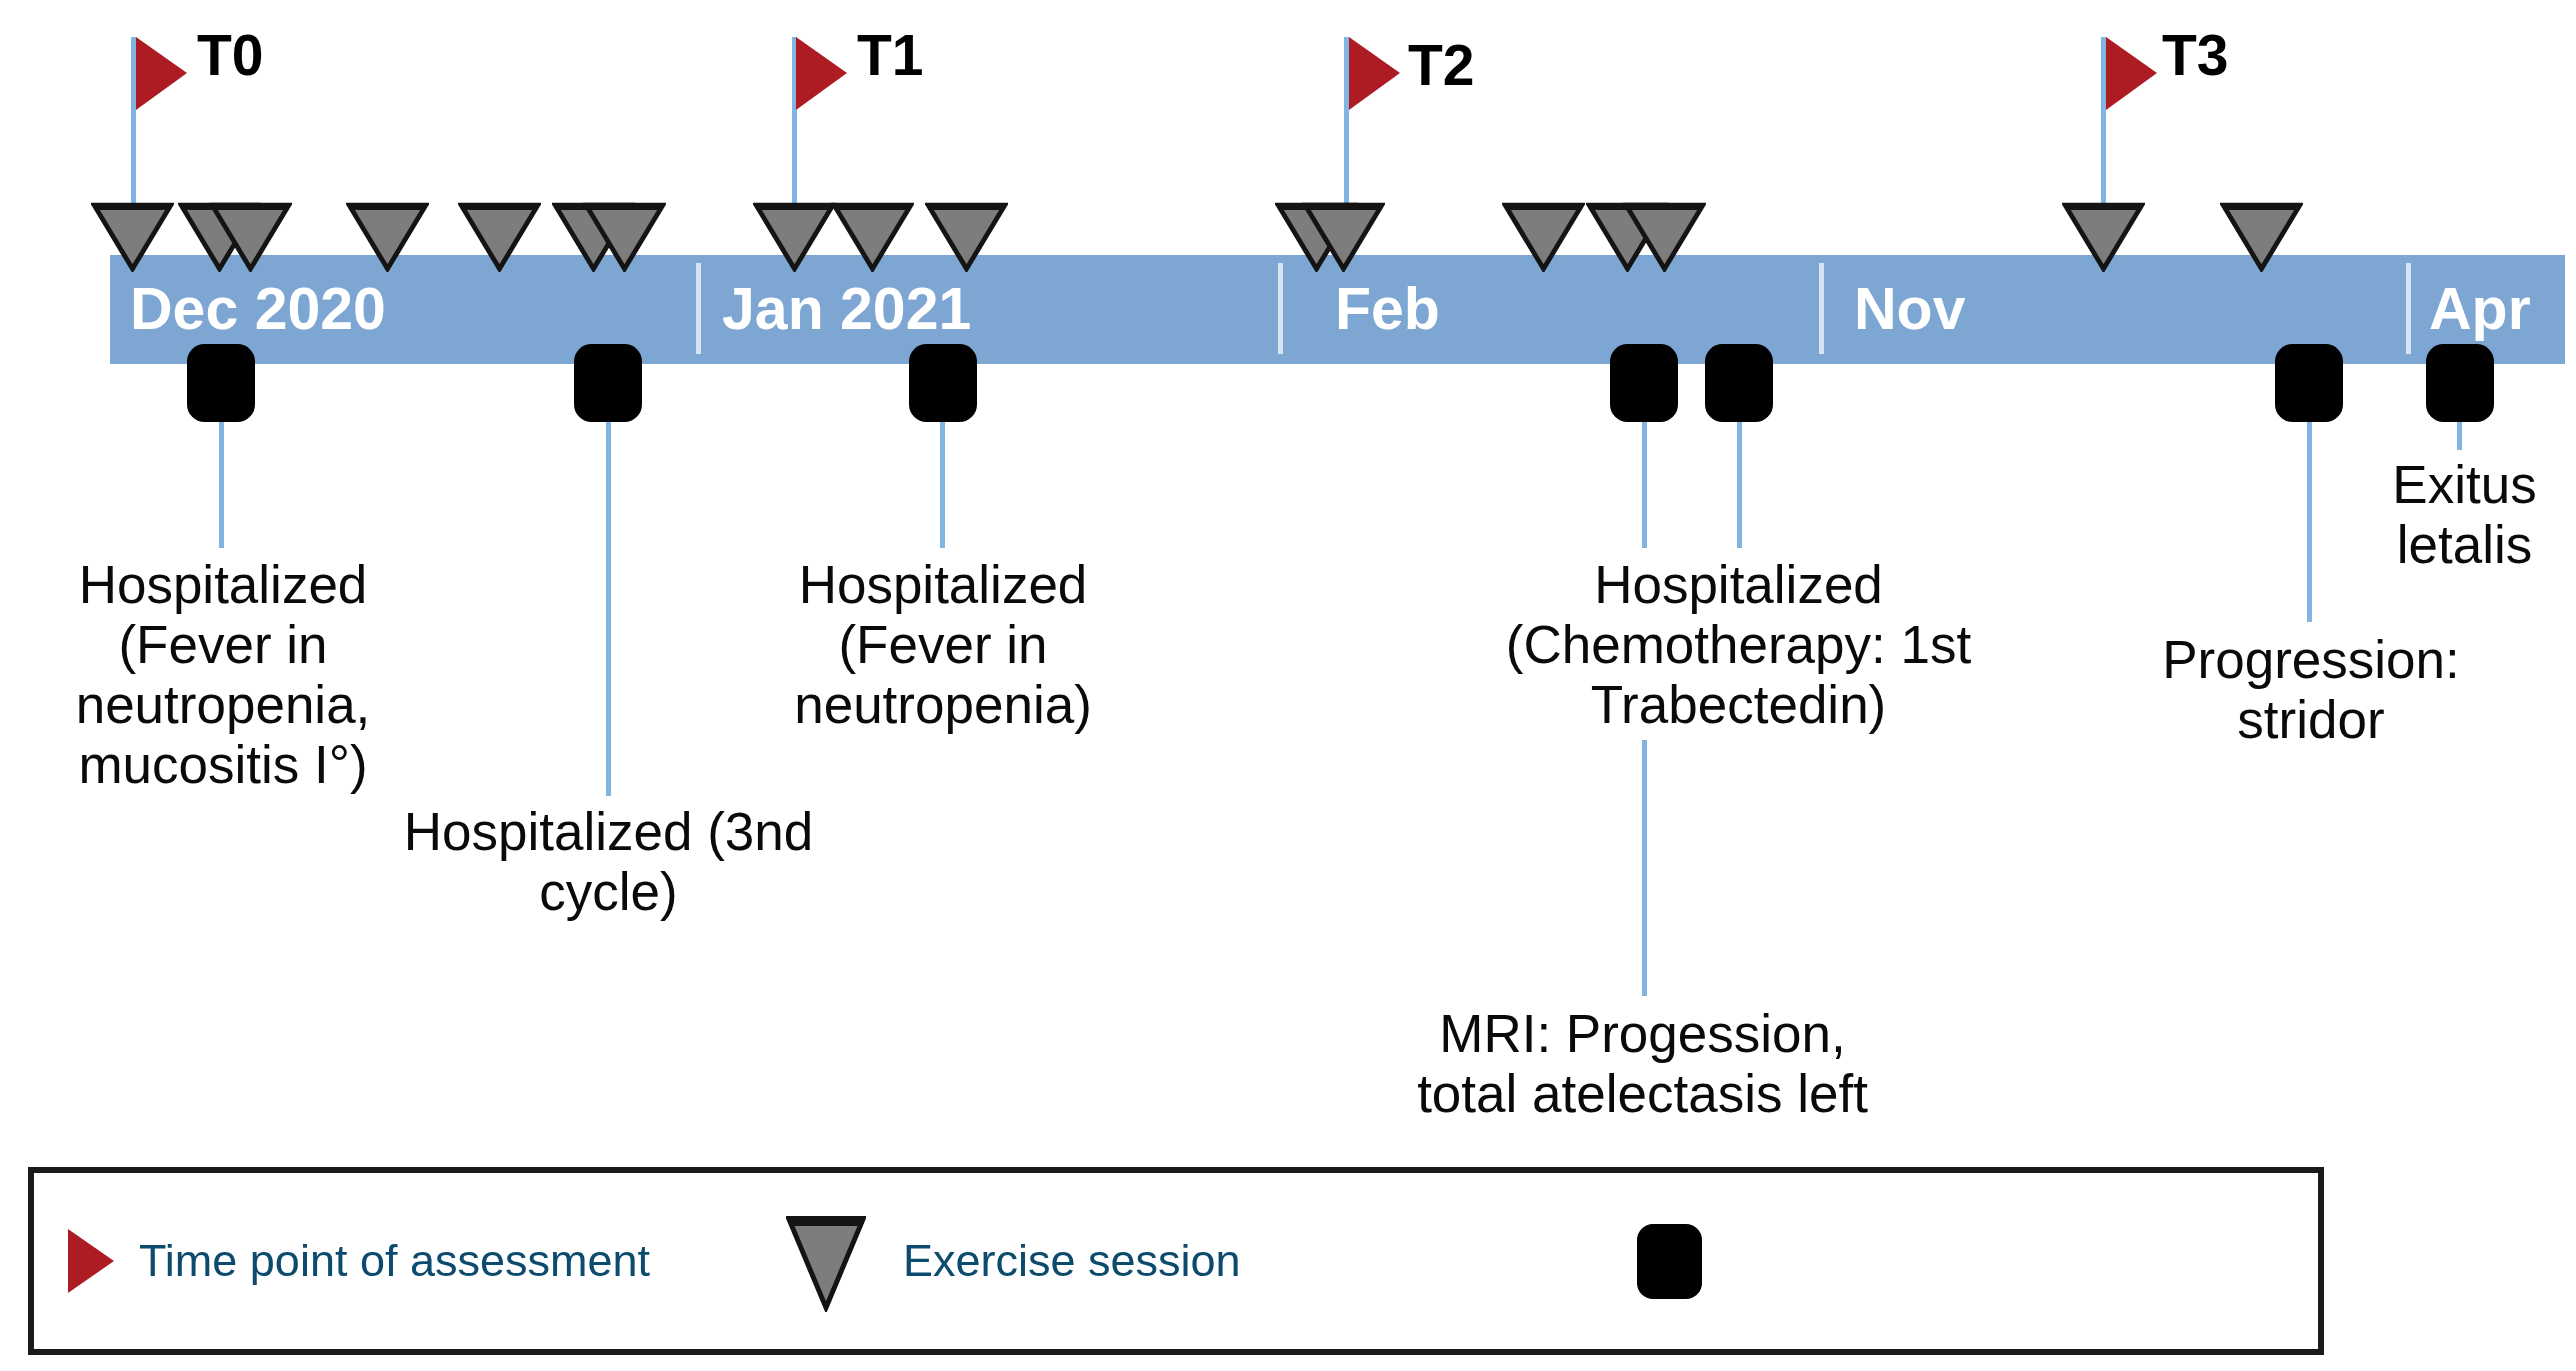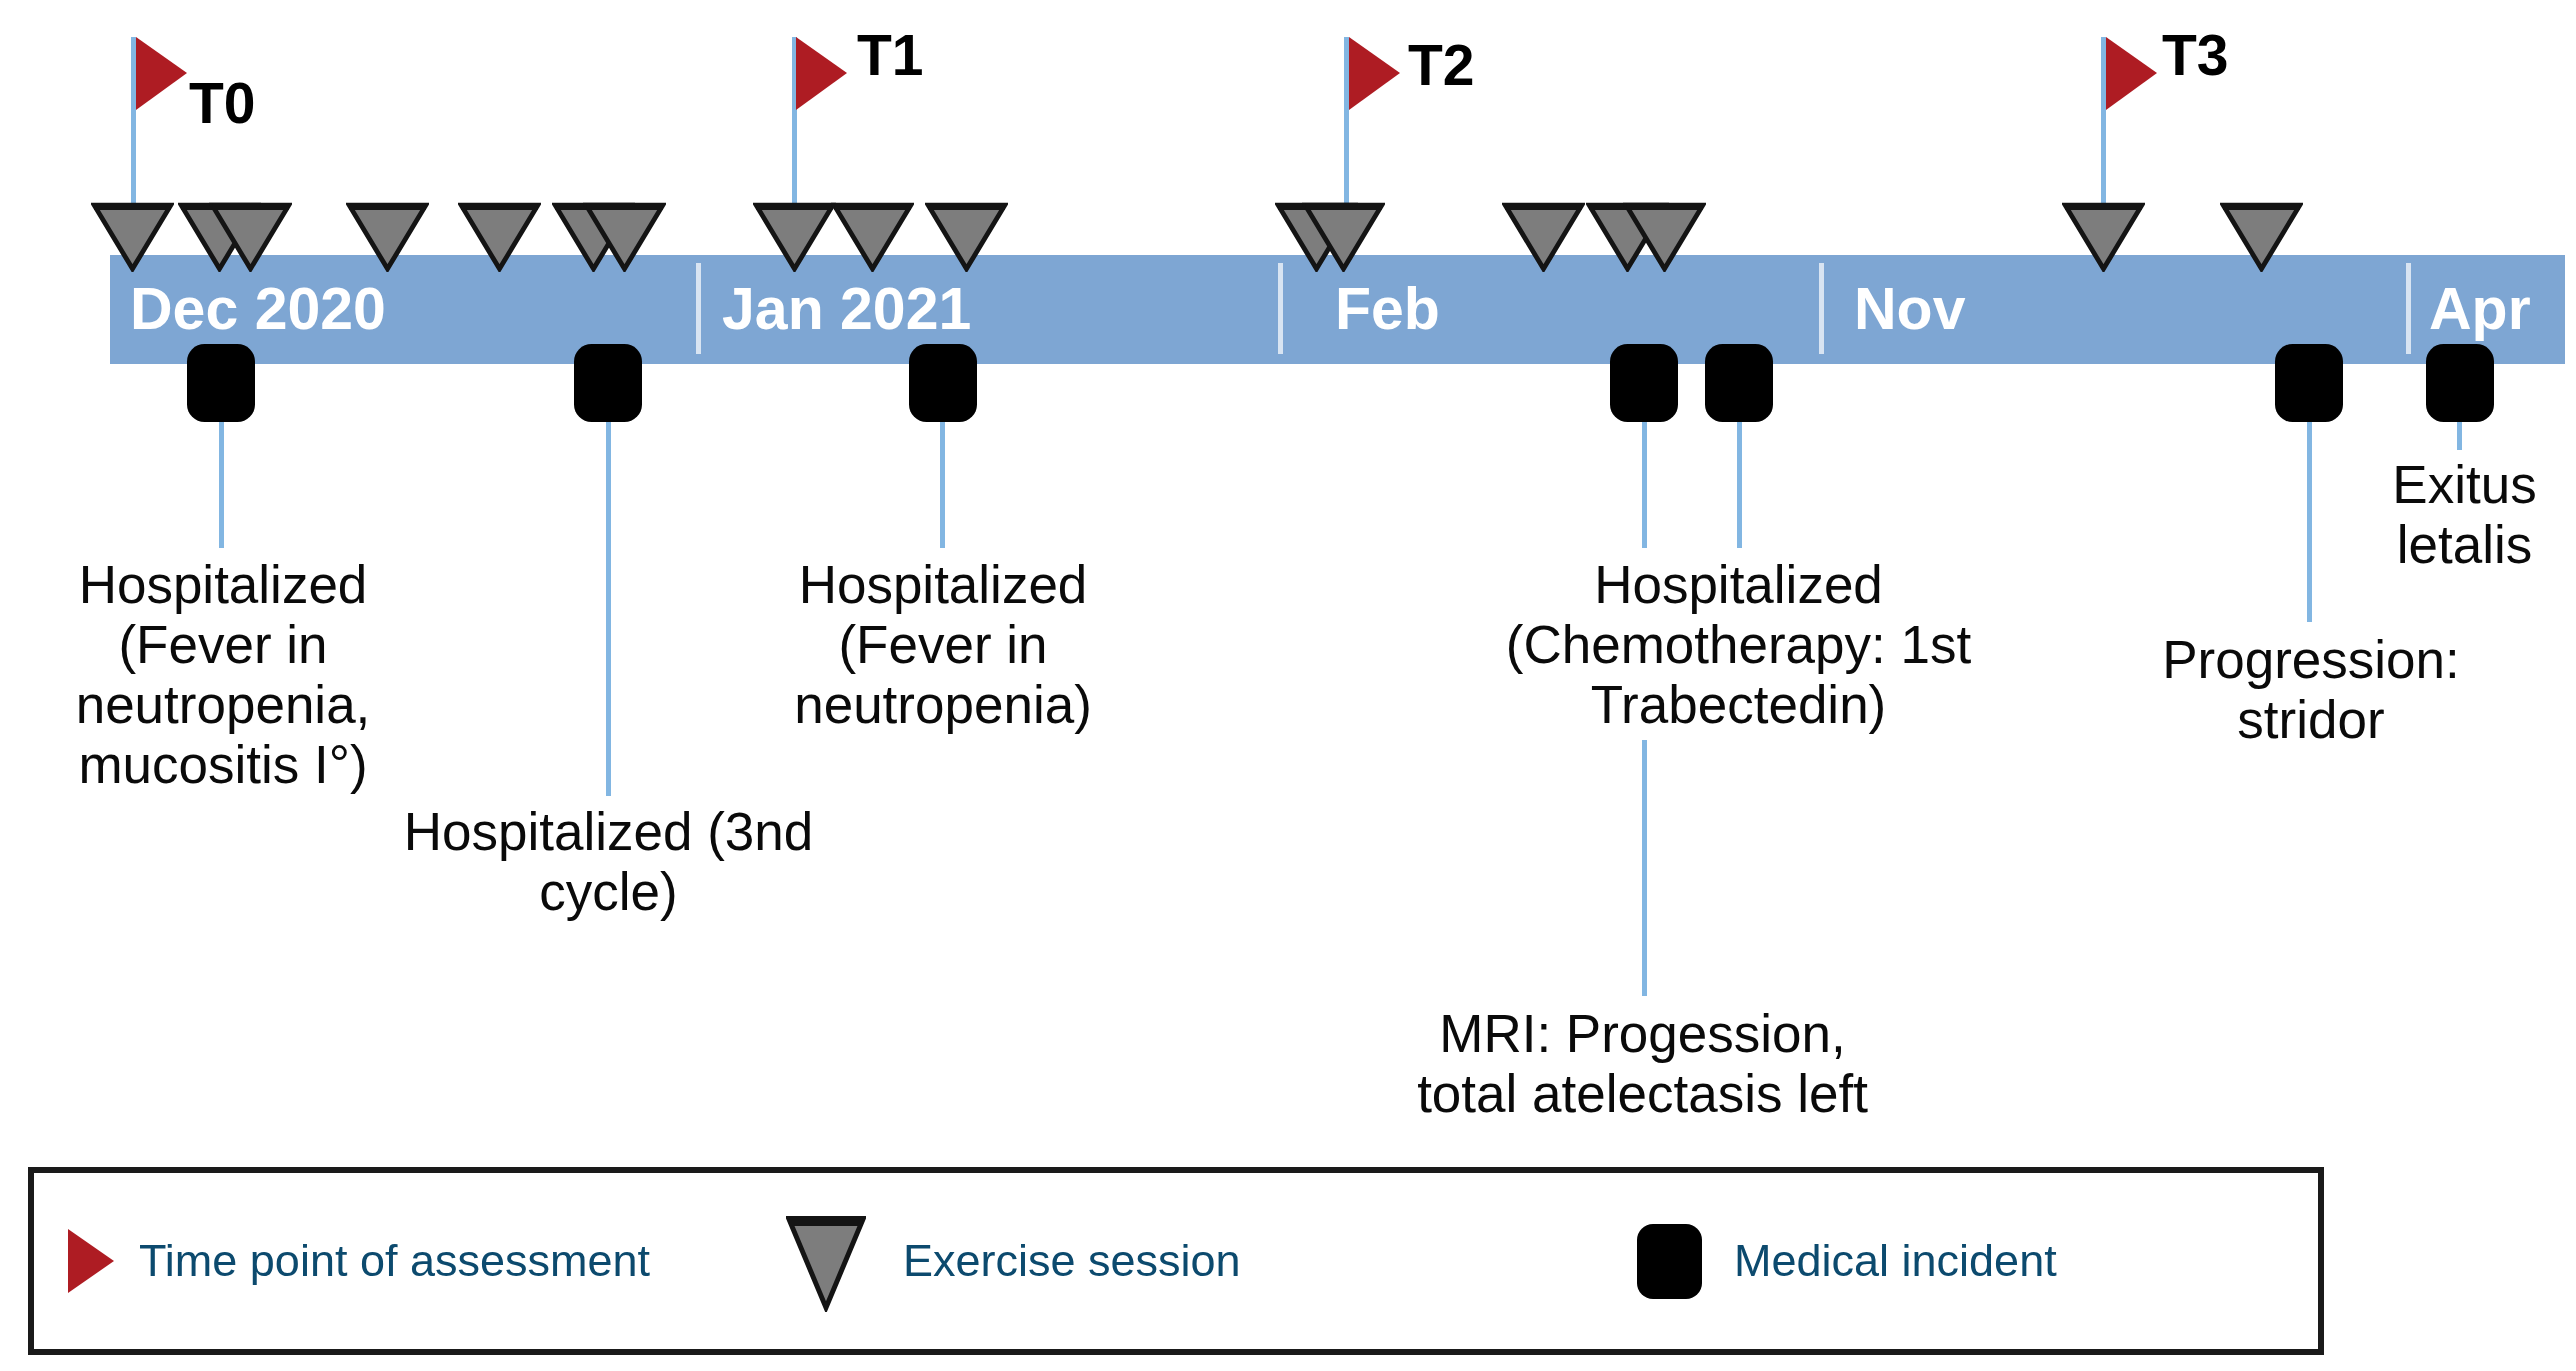--- a/index.html
+++ b/index.html
@@ -139,21 +139,21 @@
         <line x1="4" y1="6" x2="100" y2="6" stroke="#141414" stroke-width="8"></line>
       </svg></div>
     <div class="sq" style="left: 187px; top: 344px; background: rgb(0, 0, 0);"></div>
     <div class="sq" style="left: 574px; top: 344px; background: rgb(0, 0, 0);"></div>
     <div class="sq" style="left: 909px; top: 344px; background: rgb(0, 0, 0);"></div>
     <div class="sq" style="left: 1610px; top: 344px; background: rgb(0, 0, 0);"></div>
     <div class="sq" style="left: 1705px; top: 344px; background: rgb(0, 0, 0);"></div>
     <div class="sq" style="left: 2275px; top: 344px; background: rgb(0, 0, 0);"></div>
     <div class="sq" style="left: 2426px; top: 344px; background: rgb(0, 0, 0);"></div>
     <div class="flag" style="left: 136px; top: 37px; border-left: 51px solid rgb(174, 28, 35);"></div>
-    <div class="t-label" style="left: 189px; margin-top: 48px;">T0</div>
+    <div class="t-label" style="left: 197px;">T0</div>
     <div class="flag" style="left: 796px; top: 37px; border-left: 51px solid rgb(174, 28, 35);"></div>
     <div class="t-label" style="left: 857px;">T1</div>
     <div class="flag" style="left: 1349px; top: 37px; border-left: 51px solid rgb(174, 28, 35);"></div>
     <div class="t-label" style="left: 1408px; margin-top: 10px;">T2</div>
     <div class="flag" style="left: 2106px; top: 37px; border-left: 51px solid rgb(174, 28, 35);"></div>
     <div class="t-label" style="left: 2162px;">T3</div>
     <div class="annotation" style="left: 40px; top: 555px; width: 366px;">Hospitalized
 (Fever in
 neutropenia,
 mucositis I°)</div>
@@ -173,15 +173,14 @@
 letalis</div>
     <div class="legend-box" style="left: 28px; top: 1167px; width: 2296px; height: 188px; border: 6.4px solid rgb(26, 26, 26);"></div>
     <div class="legend-flag" style="left: 68px; top: 1229px; border-left: 46px solid rgb(174, 28, 35);"></div>
     <div class="legend-label" style="left: 139px; top: 1229px;">Time point of assessment</div>
     <div class="legend-tri" style="left: 786px; top: 1215px;"><svg width="80" height="97" viewBox="0 0 104 88" preserveAspectRatio="none">
         <polygon points="4,4 100,4 52,84" fill="#7D7D7D" stroke="#141414" stroke-width="6"></polygon>
         <line x1="4" y1="6" x2="100" y2="6" stroke="#141414" stroke-width="8"></line>
       </svg></div>
     <div class="legend-label" style="left: 903px; top: 1229px;">Exercise session</div>
     <div class="legend-sq" style="left: 1637px; top: 1224px; background: rgb(0, 0, 0);"></div>
-    <div class="legend-label" style="left: 1734px; top: 1229px;">Medical incident</div>
   </div>
 
 
 </body></html>

